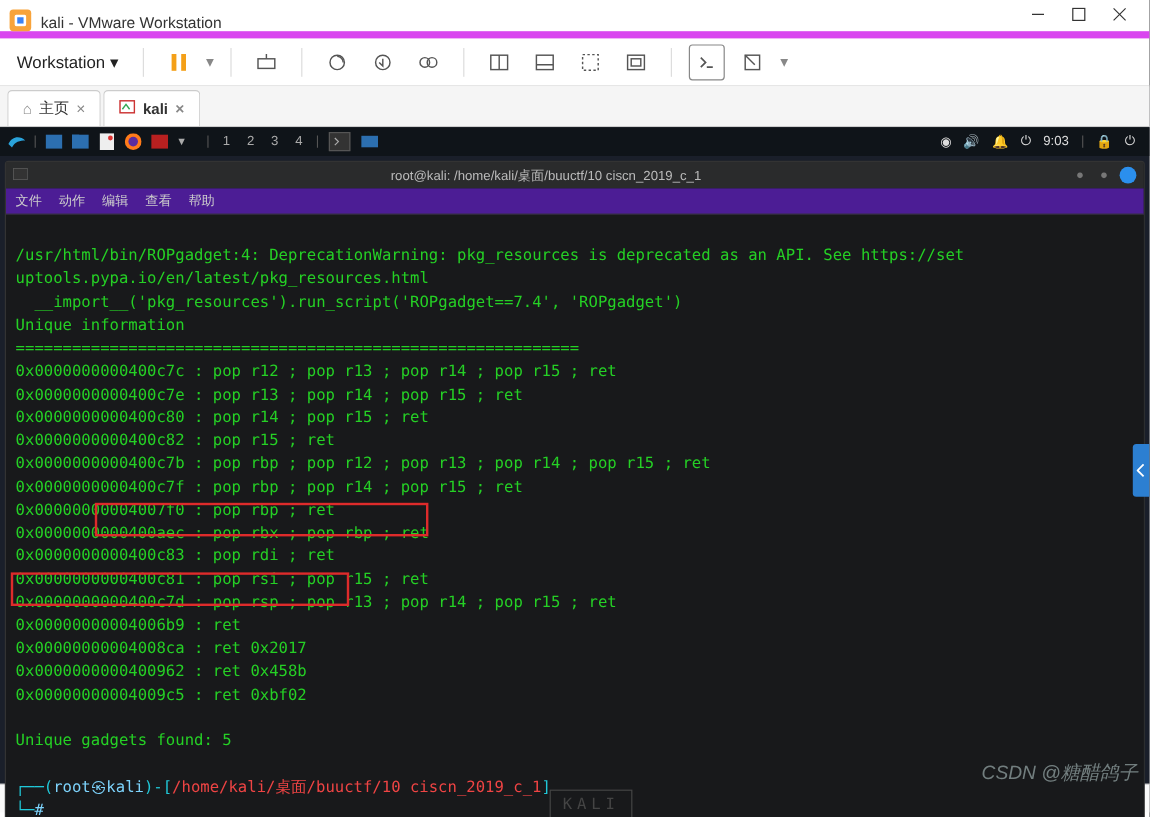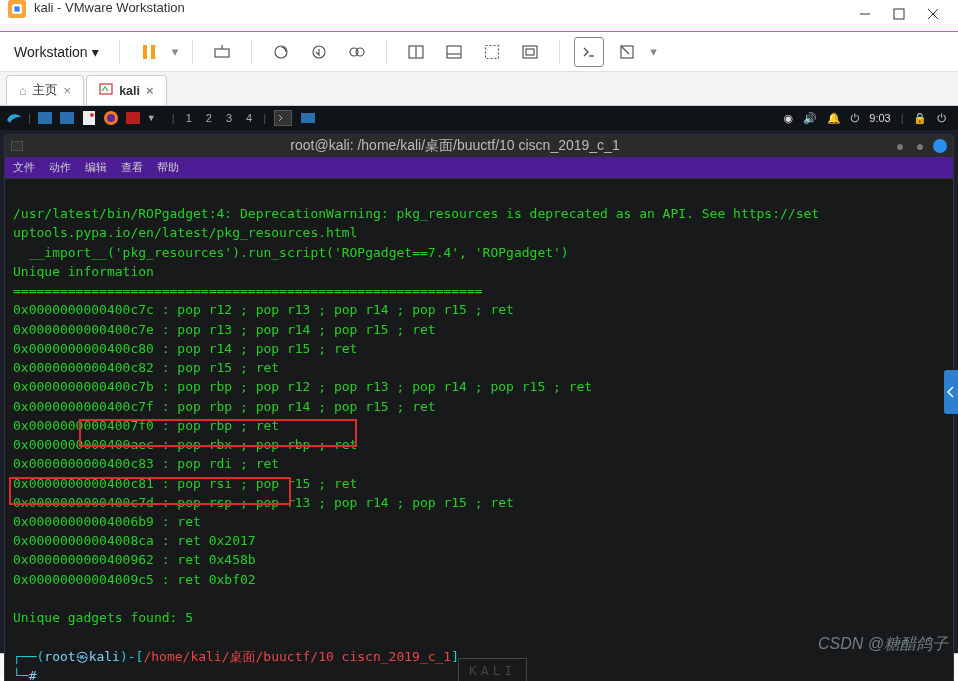--- a/index.html
+++ b/index.html
@@ -1,17 +1,17 @@
 <!DOCTYPE html>
 <html><head>
 <meta charset="utf-8">
 <style>
 * { margin:0; padding:0; box-sizing:border-box; }
 body { font-family: "Segoe UI", Tahoma, sans-serif; font-size:13px; background:#fff; width:958px; height:681px; overflow:hidden; position:relative; }
-.title-bar { height:32px; display:flex; align-items:flex-start; padding:0 8px; border-bottom:1px solid #d946ef; }
+.title-bar { height:32px; display:flex; align-items:flex-end; padding:0 8px; border-bottom:6px solid #d946ef; }
 .title-bar .app-icon { width:18px; height:18px; background:#f8a33b; border-radius:3px; display:inline-flex; align-items:center; justify-content:center; margin-right:8px; }
 .title-bar .app-icon svg { width:14px; height:14px; }
 .title-bar .title { flex:1; color:#333; font-size:13px; }
 .win-btn { width:34px; height:28px; display:inline-flex; align-items:center; justify-content:center; color:#333; cursor:pointer; }
 .win-btn svg { stroke:#333; fill:none; }
 
 .toolbar { height:40px; display:flex; align-items:center; padding:4px 8px; gap:8px; border-bottom:1px solid #e0e0e0; }
 .ws-menu { font-size:14px; padding:4px 6px; display:flex; align-items:center; gap:4px; cursor:pointer; color:#222; }
 .sep { width:1px; height:24px; background:#ddd; margin:0 6px; }
 .tbtn { width:30px; height:30px; display:inline-flex; align-items:center; justify-content:center; cursor:pointer; border-radius:3px; }
@@ -24,21 +24,21 @@
 .kali { position:relative; background:#1a1f2a; }
 .kali-taskbar { height:24px; background:#0f1419; display:flex; align-items:center; padding:0 6px; gap:8px; color:#ddd; font-size:11px; }
 .kali-taskbar .left { display:flex; gap:6px; align-items:center; }
 .kali-taskbar .mid { display:flex; gap:8px; align-items:center; margin-left:8px; }
 .kali-taskbar .spacer { flex:1; }
 .kali-taskbar .right { display:flex; gap:10px; align-items:center; padding-right:6px; }
 .task-icon { width:16px; height:16px; display:inline-flex; align-items:center; justify-content:center; }
 .ws-num { color:#aaa; padding:0 3px; cursor:pointer; }
 
 .term-window { margin:4px; background:#18191b; border:1px solid #333; border-radius:3px; }
-.term-title { height:22px; background:#2a2b2c; display:flex; align-items:center; padding:0 6px; color:#ccc; font-size:14px; }
+.term-title { height:22px; background:#2a2b2c; display:flex; align-items:center; padding:0 6px; color:#ccc; font-size:11px; }
 .term-title .tt { flex:1; text-align:center; color:#bbb; overflow:hidden; white-space:nowrap; }
 .term-title .wb { width:14px; height:14px; border-radius:50%; margin-left:6px; display:inline-flex; align-items:center; justify-content:center; }
 .term-title .wb.close { background:#2b8fed; }
 .term-menu { height:22px; background:#4c1d95; color:#ccc; font-size:11px; display:flex; gap:14px; align-items:center; padding:0 8px; border-bottom:1px solid #333; }
 
 .term-body { font-family:"DejaVu Sans Mono","Courier New",monospace; font-size:13px; line-height:1.48; color:#25d025; padding:6px 8px 12px 8px; position:relative; background:#18191b; white-space:pre; }
 .term-body .cyan { color:#20c8d8; }
 .term-body .red { color:#7dd3fc; }
 .term-body .white { color:#ef4444; }
 .box-red { position:absolute; border:2px solid #de2b2b; pointer-events:none; }
@@ -260,21 +260,21 @@
       <span class="wb close"></span>
     </div>
     <div class="term-menu">
       <span>文件</span>
       <span>动作</span>
       <span>编辑</span>
       <span>查看</span>
       <span>帮助</span>
     </div>
     <div class="term-body">
-<span>/usr/latest/bin/ROPgadget:4: DeprecationWarning: pkg_resources is deprecated as an API. See https://set</span>
+<span>/usr/html/bin/ROPgadget:4: DeprecationWarning: pkg_resources is deprecated as an API. See https://set</span>
 <span>uptools.pypa.io/en/latest/pkg_resources.html</span>
 <span>  __import__('pkg_resources').run_script('ROPgadget==7.4', 'ROPgadget')</span>
 <span>Unique information</span>
 <span>============================================================</span>
 <span>0x0000000000400c7c : pop r12 ; pop r13 ; pop r14 ; pop r15 ; ret</span>
 <span>0x0000000000400c7e : pop r13 ; pop r14 ; pop r15 ; ret</span>
 <span>0x0000000000400c80 : pop r14 ; pop r15 ; ret</span>
 <span>0x0000000000400c82 : pop r15 ; ret</span>
 <span>0x0000000000400c7b : pop rbp ; pop r12 ; pop r13 ; pop r14 ; pop r15 ; ret</span>
 <span>0x0000000000400c7f : pop rbp ; pop r14 ; pop r15 ; ret</span>

